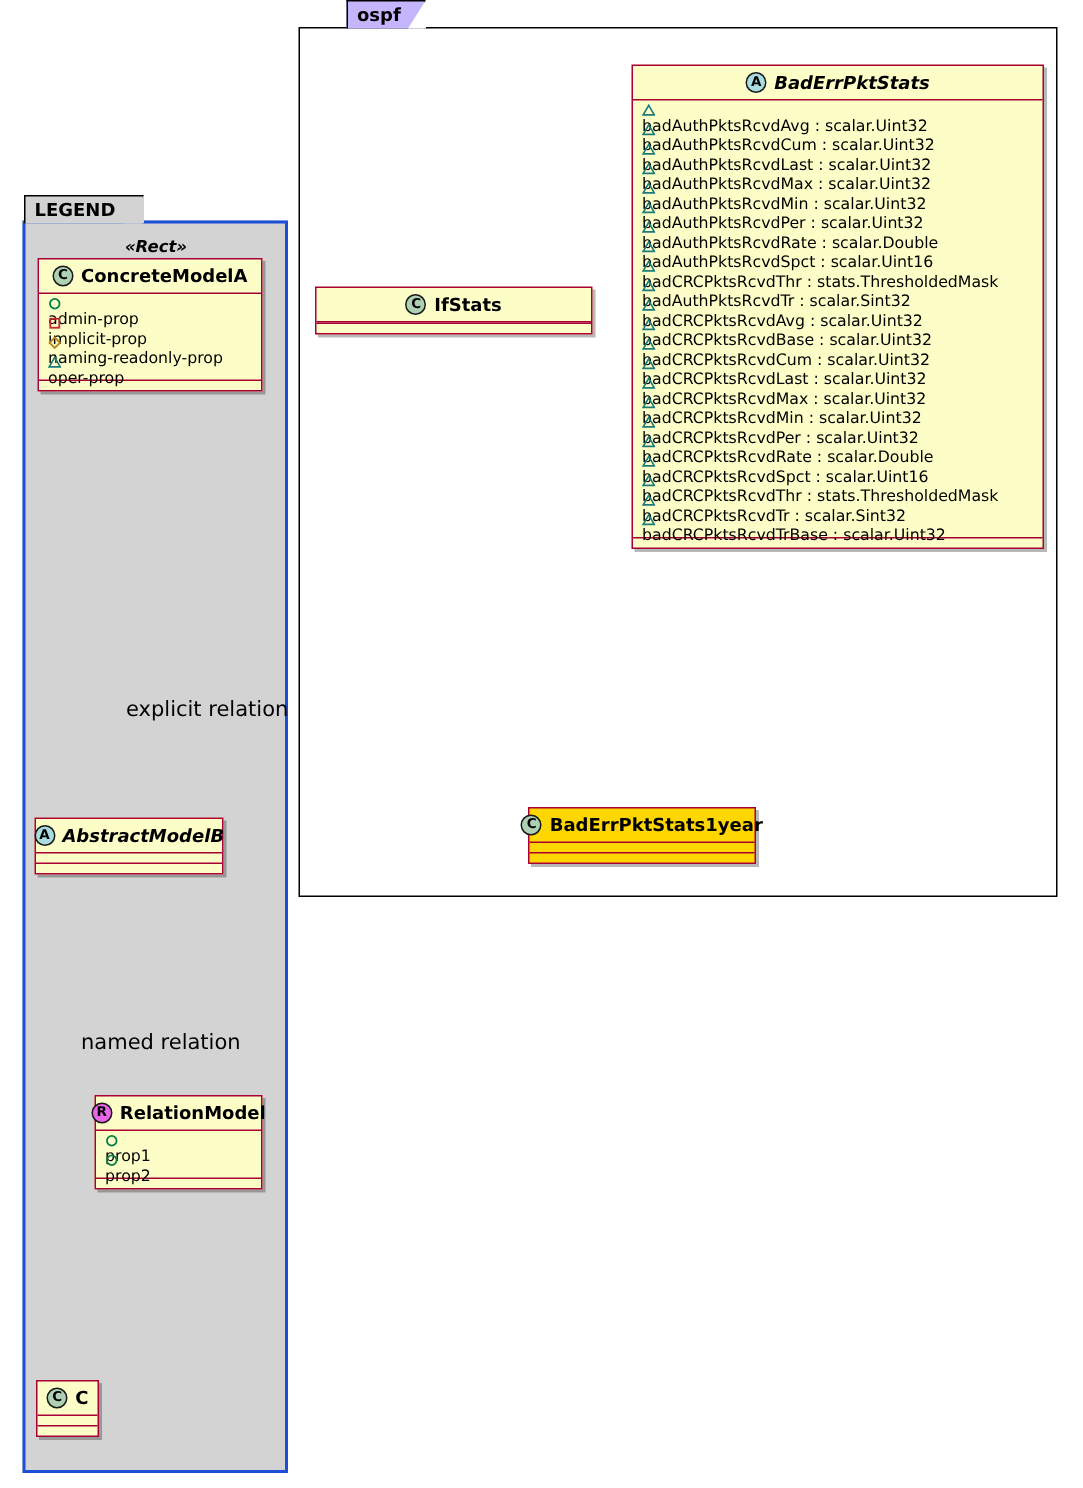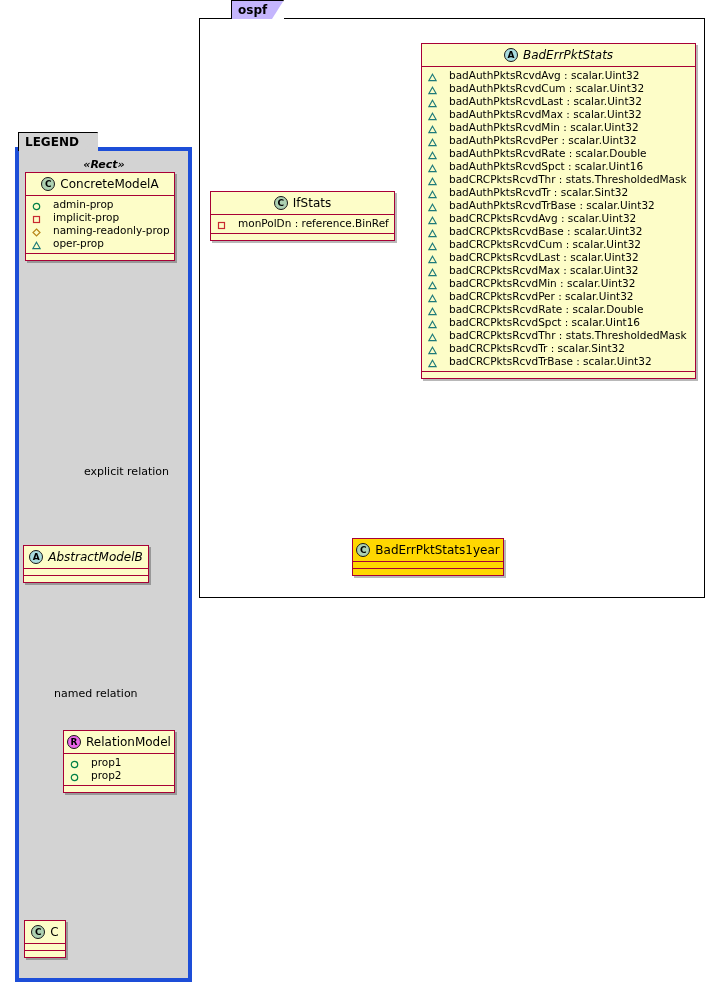--- a/index.html
+++ b/index.html
@@ -41,39 +41,40 @@
   .uml-title {
     display: flex;
     align-items: center;
     justify-content: center;
     gap: 5px;
     padding: 4px 8px 4px 8px;
     font-size: 12px;
     font-weight: bold;
     white-space: nowrap;
   }
-  .uml-title .name { font-weight: normal; }
+  .uml-title .name { font-weight: bold; }
   .uml-title .name.italic { font-style: italic; }
   .uml-sep {
     height: 1px;
     background: #a80036;
     width: 100%;
   }
   .uml-attrs {
     padding: 2px 0 3px 0;
   }
   .attr-row {
     display: flex;
-    align-items: flex-end;
-    gap: 12px;
+    align-items: flex-start;
+    gap: 0;
     padding: 0 6px;
     height: 13px;
     line-height: 13px;
     font-size: 10.5px;
     white-space: nowrap;
+    flex-direction: column;
   }
   .uml-empty {
     height: 6px;
   }
 
   
   .badge {
     display: inline-flex;
     align-items: center;
     justify-content: center;
@@ -123,21 +124,21 @@
     right:-1px; top:-1px;
     width:0; height:0;
     border-left: 12px solid transparent;
     border-bottom: 19px solid #ffffff;
   }
 
   
   .legend {
     position: absolute;
     background: #d3d3d3;
-    border: 4px solid #1d4ed8;
+    border: 2px solid #1d4ed8;
     box-sizing: border-box;
   }
   .legend-tab {
     position: absolute;
     top: -19px; left: -1px;
     height: 19px;
     background: #d3d3d3;
     border: 1px solid #000000;
     border-bottom: none;
     padding: 1px 18px 0 6px;
@@ -157,21 +158,21 @@
   .stereo {
     position: absolute;
     font-size: 11px;
     font-style: italic;
     font-weight: bold;
     text-align: center;
   }
 
   .edge-label {
     position: absolute;
-    font-size: 11px;
+    font-size: 14px;
     background: transparent;
     white-space: nowrap;
   }
   .highlight-box { background: #ffd700 !important; }
 </style>
 </head>
 <body>
 
 <div id="canvas">
 
@@ -398,28 +399,20 @@
             </svg>
           </span>
           <span>badAuthPktsRcvdTr : scalar.Sint32</span>
         </div>
       <div class="attr-row">
           <span class="mark">
             <svg width="9" height="9">
               <polygon points="4.5,1.2 8.2,7.6 0.8,7.6" fill="none" stroke="#1d7a7a" stroke-width="1.1"></polygon>
             </svg>
           </span>
-          <span>badAuthPktsRcvdTrBase : scalar.Uint32</span>
-        </div>
-      <div class="attr-row">
-          <span class="mark">
-            <svg width="9" height="9">
-              <polygon points="4.5,1.2 8.2,7.6 0.8,7.6" fill="none" stroke="#1d7a7a" stroke-width="1.1"></polygon>
-            </svg>
-          </span>
           <span>badCRCPktsRcvdAvg : scalar.Uint32</span>
         </div>
       <div class="attr-row">
           <span class="mark">
             <svg width="9" height="9">
               <polygon points="4.5,1.2 8.2,7.6 0.8,7.6" fill="none" stroke="#1d7a7a" stroke-width="1.1"></polygon>
             </svg>
           </span>
           <span>badCRCPktsRcvdBase : scalar.Uint32</span>
         </div>
@@ -507,30 +500,20 @@
     <div class="uml-sep"></div>
     <div class="uml-empty"></div>
   </div>
 
   <div class="uml-box" style="left:210px; top:191px; width:185px;">
     <div class="uml-title">
       <span class="badge c">C</span>
       <span class="name">IfStats</span>
     </div>
     <div class="uml-sep"></div>
-    <div class="uml-attrs">
-      <div class="attr-row">
-        <span class="mark">
-            <svg width="9" height="9">
-              <rect x="1.5" y="1.5" width="6" height="6" fill="none" stroke="#c82930" stroke-width="1.2"></rect>
-            </svg>
-          </span>
-        <span>monPolDn : reference.BinRef</span>
-      </div>
-    </div>
     <div class="uml-sep"></div>
     <div class="uml-empty"></div>
   </div>
 
   <div class="uml-box highlight-box" style="left:352px; top:538px; width:152px;">
     <div class="uml-title">
       <span class="badge c">C</span>
       <span class="name">BadErrPktStats1year</span>
     </div>
     <div class="uml-sep"></div>

